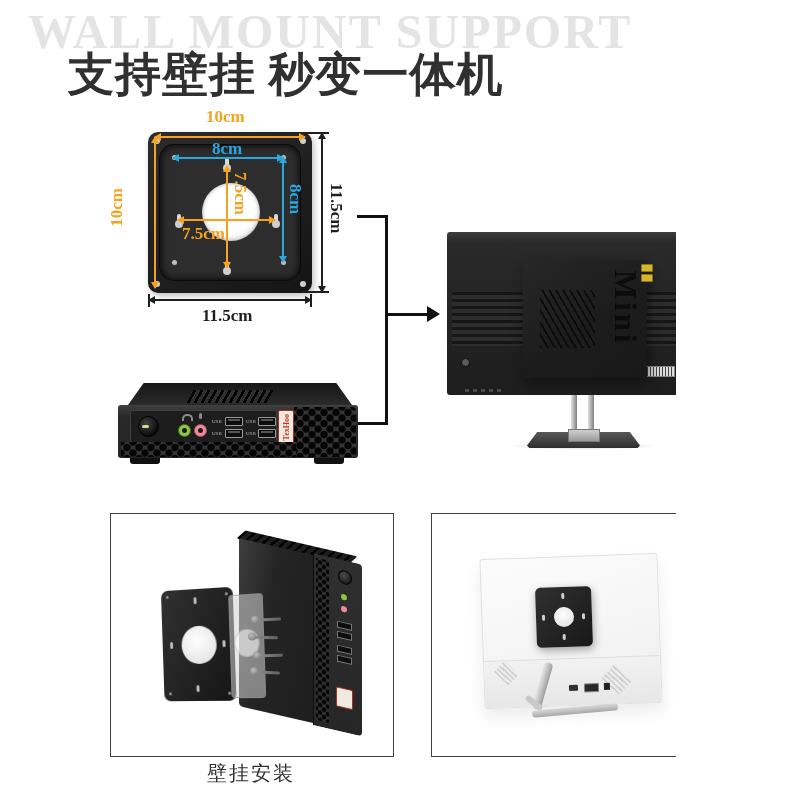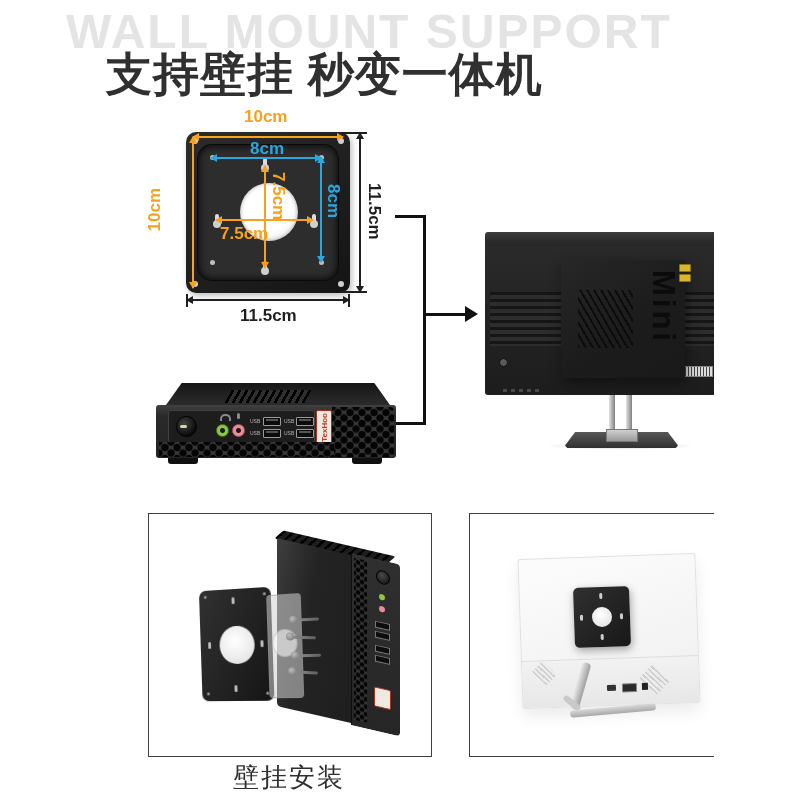--- a/index.html
+++ b/index.html
@@ -1,17 +1,17 @@
 <!DOCTYPE html>
 <html><head>
 <meta charset="utf-8">
 <style>
   html,body{margin:0;padding:0;background:#fff;}
   #stage{position:relative;width:676px;height:800px;background:#fff;overflow:hidden;
-         font-family:Liberation Sans, sans-serif;margin-left:38px;}
+         font-family:Liberation Serif, serif;}
   .abs{position:absolute;}
 
   
   .watermark{position:absolute;left:28px;top:4px;font-size:48px;font-weight:700;
              letter-spacing:2px;color:#e4e4e4;white-space:nowrap;}
   .title{position:absolute;left:68px;top:44px;font-size:46px;font-weight:700;
          color:#303030;letter-spacing:1px;white-space:nowrap;}
 
   
   .harrow{position:absolute;height:2px;background:currentColor;}
@@ -60,21 +60,21 @@
   .usbtxt{position:absolute;font-size:5px;color:#b5b5b5;line-height:1;}
 
   
   .screw{position:absolute;width:24px;height:3px;border-radius:2px;z-index:6;
          background:linear-gradient(90deg,#8c8c8c,#5f5f5f);}
   .screw::before{content:"";position:absolute;left:-6px;top:-3px;width:8px;height:8px;border-radius:50%;
          background:radial-gradient(circle at 40% 35%,#bdbdbd,#6e6e6e);}
 
   
   .gpanel{position:absolute;border:1px solid #3f3f3f;background:#fff;}
-  .caption{position:absolute;top:760px;font-size:26px;color:#2f2f2f;text-align:center;letter-spacing:2px;}
+  .caption{position:absolute;top:760px;font-size:20px;color:#2f2f2f;text-align:center;letter-spacing:2px;}
 </style>
 </head>
 <body>
 
 <div id="stage">
 
   <div class="watermark">WALL MOUNT SUPPORT</div>
   <div class="title">支持壁挂 秒变一体机</div>
 
   <div class="abs" style="left:148px;top:132px;width:164px;height:161px;">

